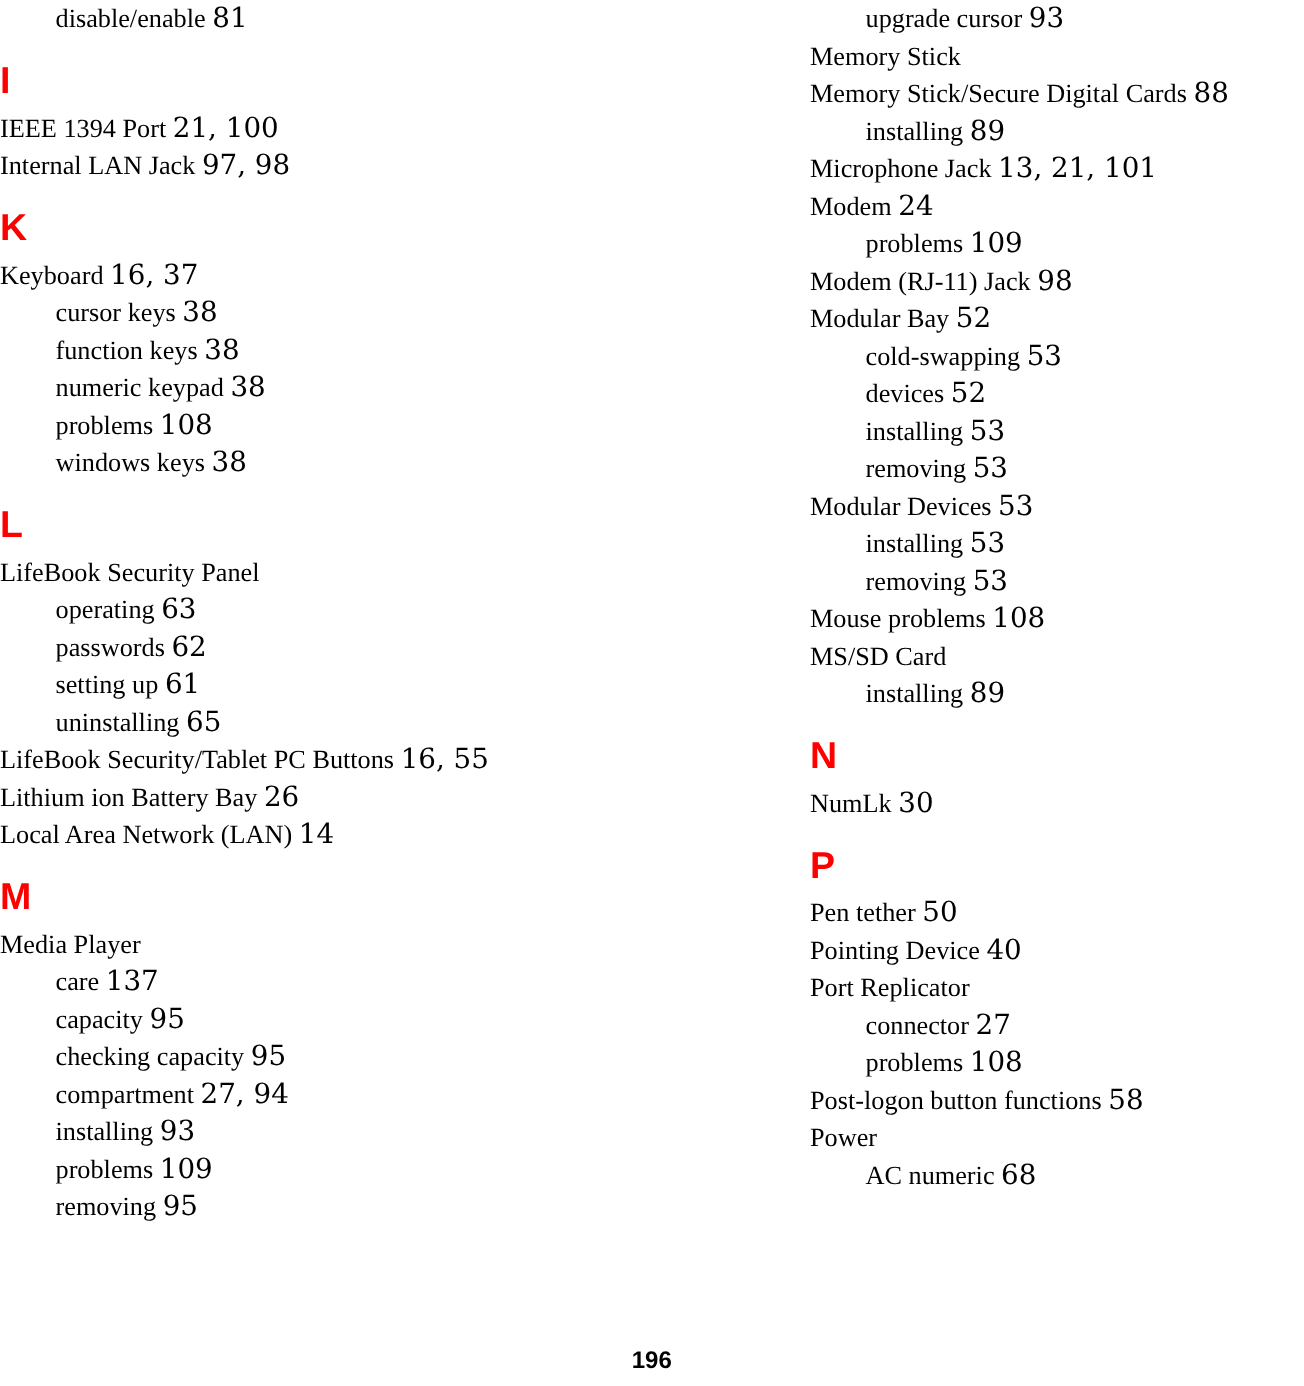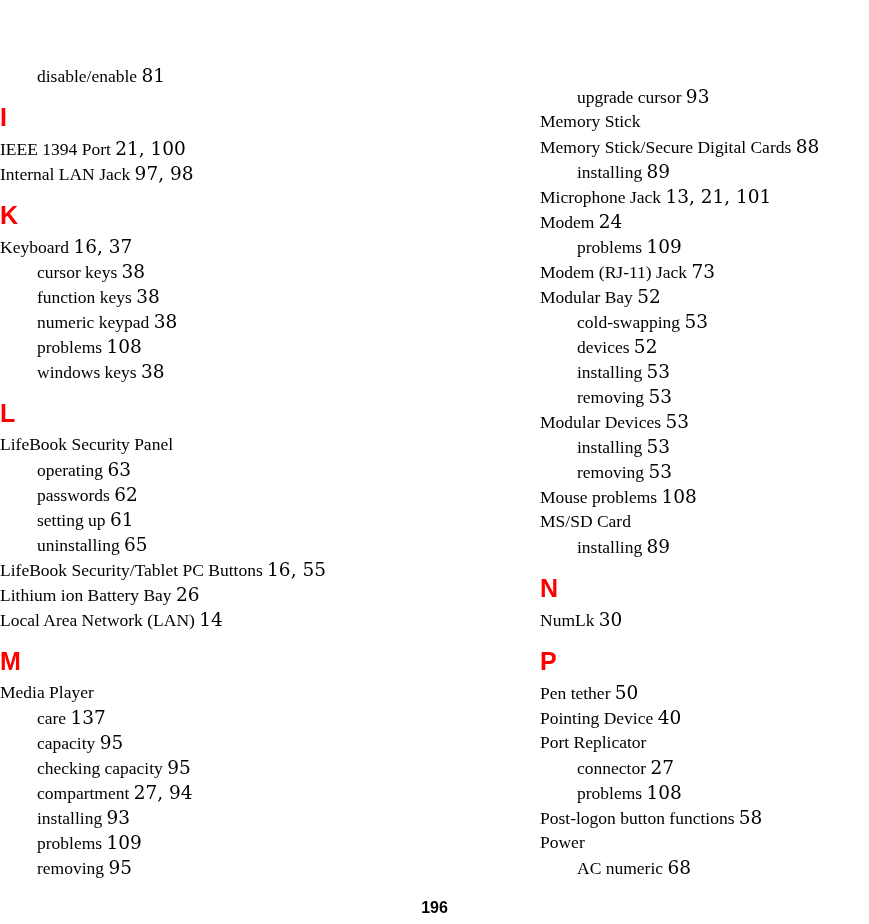--- a/index.html
+++ b/index.html
@@ -25,21 +25,21 @@
   }
 
   .columns {
     position: absolute;
     left: 0;
     top: 0;
     width: 869px;
     height: 880px;
     display: flex;
     flex-direction: row;
-    align-items: flex-end;
+    align-items: flex-start;
   }
 
   .column {
     width: 435px;
     flex: 0 0 435px;
     box-sizing: border-box;
   }
 
   .column.right {
     padding-left: 105px;
@@ -155,21 +155,21 @@
         <div class="entry level-2"><span class="txt">removing</span> <span class="pages">95</span></div>
       </div>
     <div class="column right" id="col-right">
         <div class="entry level-2"><span class="txt">upgrade cursor</span> <span class="pages">93</span></div>
         <div class="entry level-1"><span class="txt">Memory Stick</span></div>
         <div class="entry level-1"><span class="txt">Memory Stick/Secure Digital Cards</span> <span class="pages">88</span></div>
         <div class="entry level-2"><span class="txt">installing</span> <span class="pages">89</span></div>
         <div class="entry level-1"><span class="txt">Microphone Jack</span> <span class="pages">13, 21, 101</span></div>
         <div class="entry level-1"><span class="txt">Modem</span> <span class="pages">24</span></div>
         <div class="entry level-2"><span class="txt">problems</span> <span class="pages">109</span></div>
-        <div class="entry level-1"><span class="txt">Modem (RJ-11) Jack</span> <span class="pages">73</span></div>
+        <div class="entry level-1"><span class="txt">Modem (RJ-11) Jack</span> <span class="pages">98</span></div>
         <div class="entry level-1"><span class="txt">Modular Bay</span> <span class="pages">52</span></div>
         <div class="entry level-2"><span class="txt">cold-swapping</span> <span class="pages">53</span></div>
         <div class="entry level-2"><span class="txt">devices</span> <span class="pages">52</span></div>
         <div class="entry level-2"><span class="txt">installing</span> <span class="pages">53</span></div>
         <div class="entry level-2"><span class="txt">removing</span> <span class="pages">53</span></div>
         <div class="entry level-1"><span class="txt">Modular Devices</span> <span class="pages">53</span></div>
         <div class="entry level-2"><span class="txt">installing</span> <span class="pages">53</span></div>
         <div class="entry level-2"><span class="txt">removing</span> <span class="pages">53</span></div>
         <div class="entry level-1"><span class="txt">Mouse problems</span> <span class="pages">108</span></div>
         <div class="entry level-1"><span class="txt">MS/SD Card</span></div>

